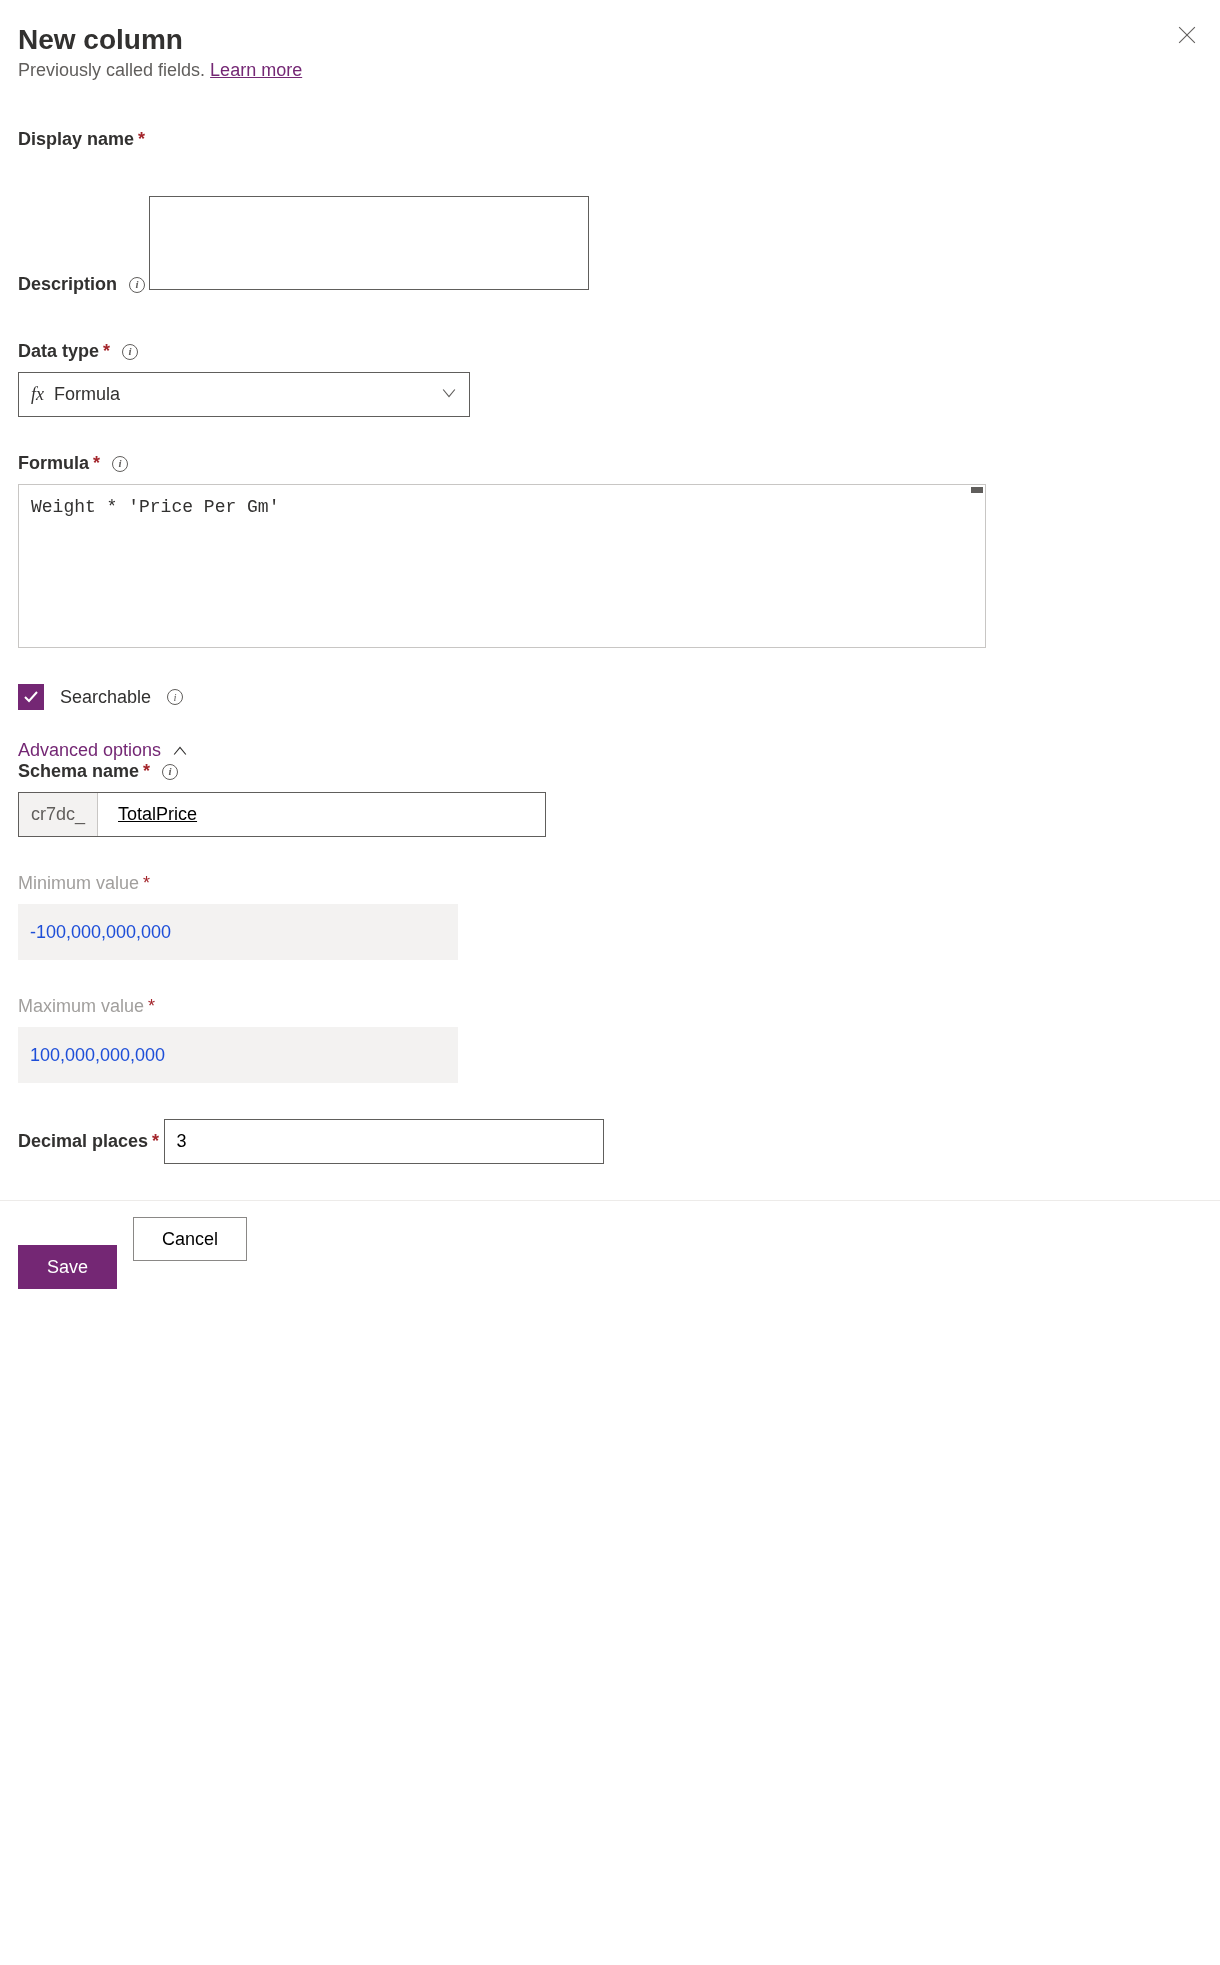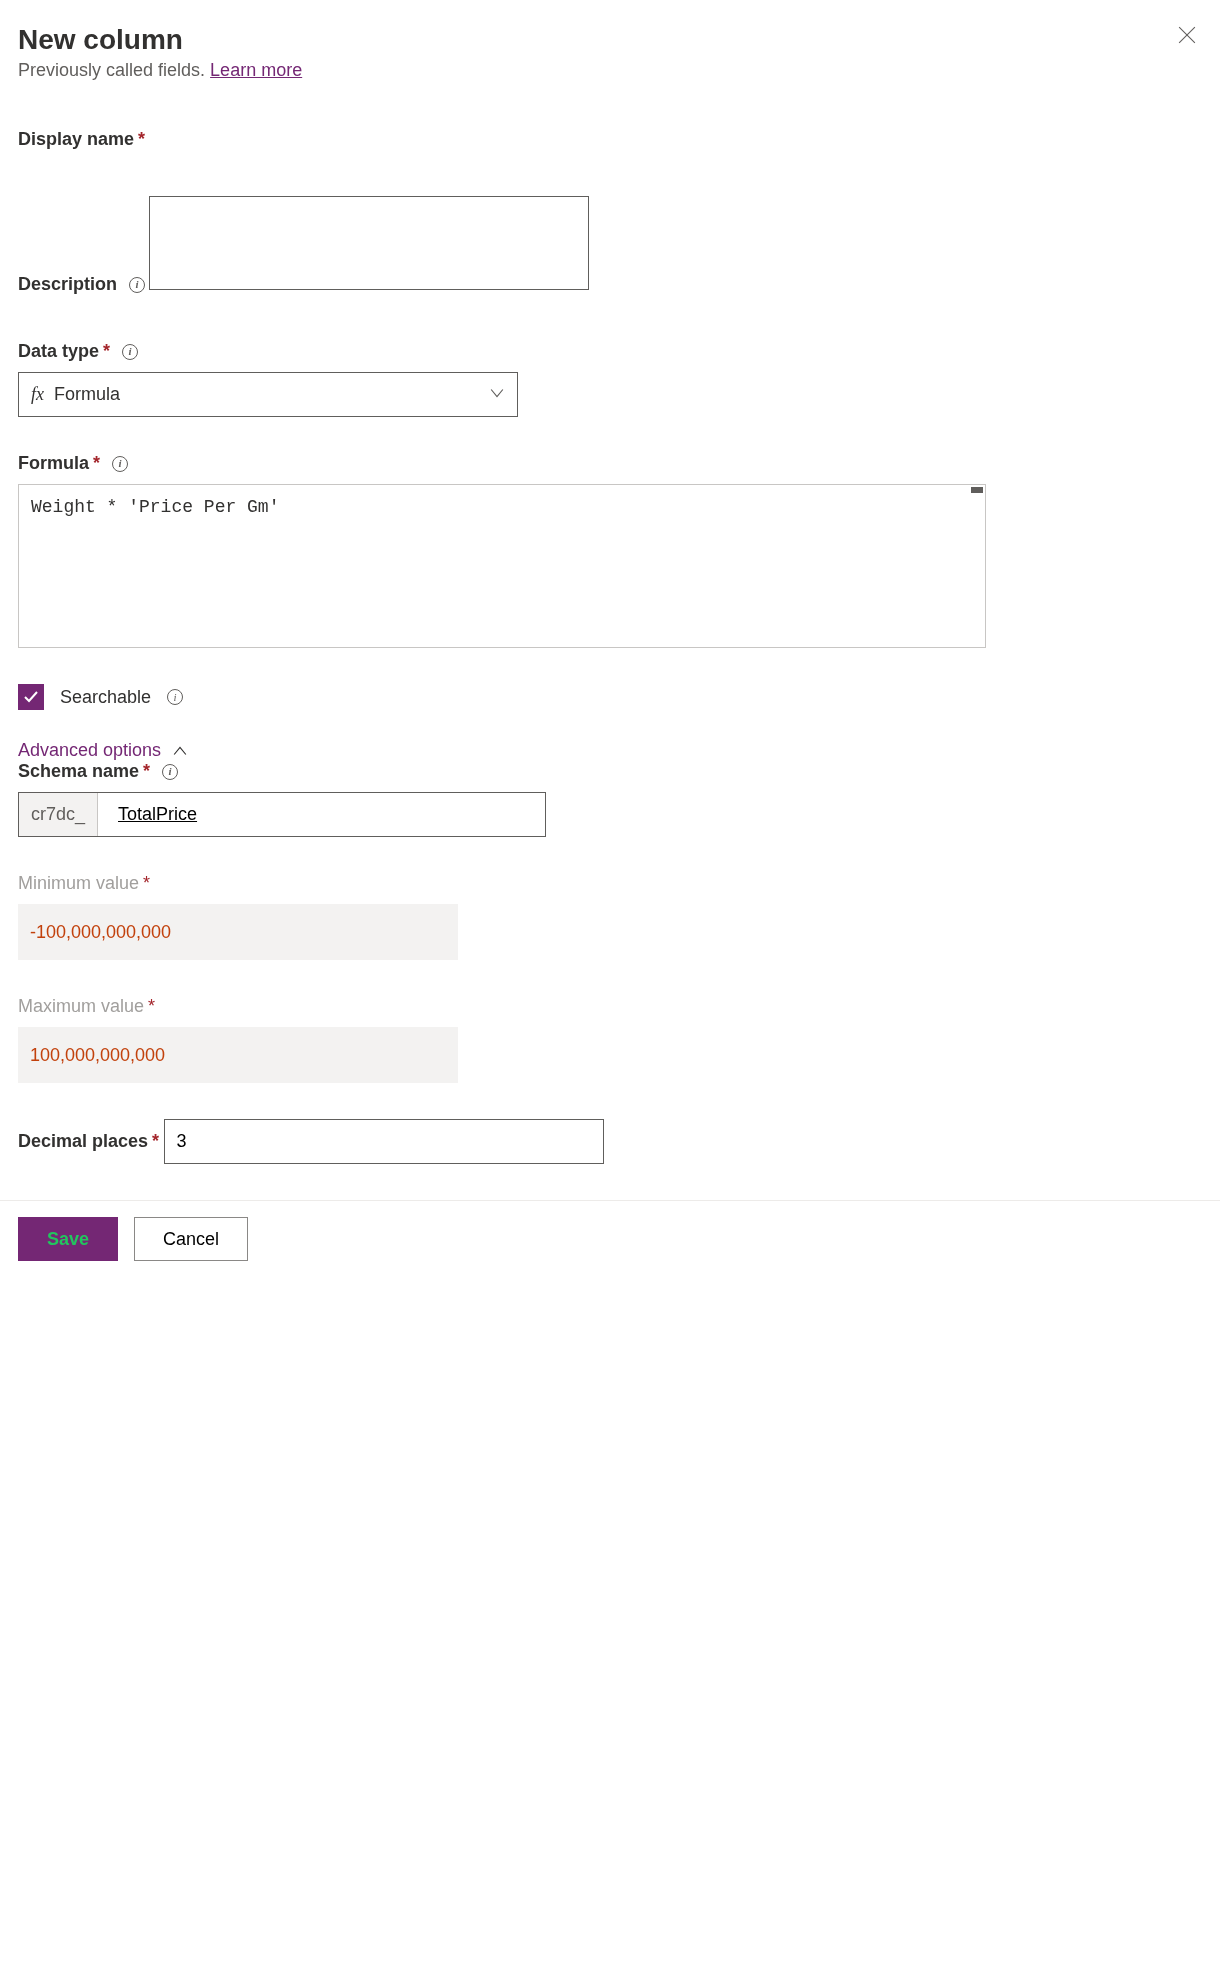--- a/index.html
+++ b/index.html
@@ -85,21 +85,21 @@
     width: 440px;
     height: 94px;
     padding: 8px 12px;
     font-size: 18px;
     border: 1px solid #605e5c;
     font-family: inherit;
     resize: none;
   }
   .select-wrap {
     position: relative;
-    width: 500px;
+    width: 452px;
   }
   .select-input {
     width: 100%;
     height: 45px;
     padding: 0 36px 0 12px;
     font-size: 18px;
     border: 1px solid #605e5c;
     font-family: inherit;
     display: flex;
     align-items: center;
@@ -190,44 +190,45 @@
     font-family: inherit;
     text-decoration: underline;
   }
   .readonly-input {
     width: 440px;
     height: 56px;
     background: #f3f2f1;
     border: none;
     padding: 0 12px;
     font-size: 18px;
-    color: #c2410c;
+    color: #1d4ed8;
     display: flex;
     align-items: center;
   }
   .footer {
     border-top: 1px solid #edebe9;
     padding: 16px 18px 24px 18px;
     display: flex;
     gap: 16px;
   }
   .btn {
     height: 44px;
     padding: 0 28px;
     font-size: 18px;
     font-family: inherit;
     cursor: pointer;
     border: 1px solid #8a8886;
     background: #fff;
   }
   .btn.primary {
     background: #742774;
-    color: #22c55e;
+    color: #ffffff;
     border: 1px solid #742774;
-    font-weight: 700;
+    font-weight: 400;
+    margin-top: 28px;
   }
 </style>
 </head>
 <body>
 
 <div class="panel">
   <div class="header-row">
     <div>
       <div class="title">New column</div>
       <div class="subtitle">

